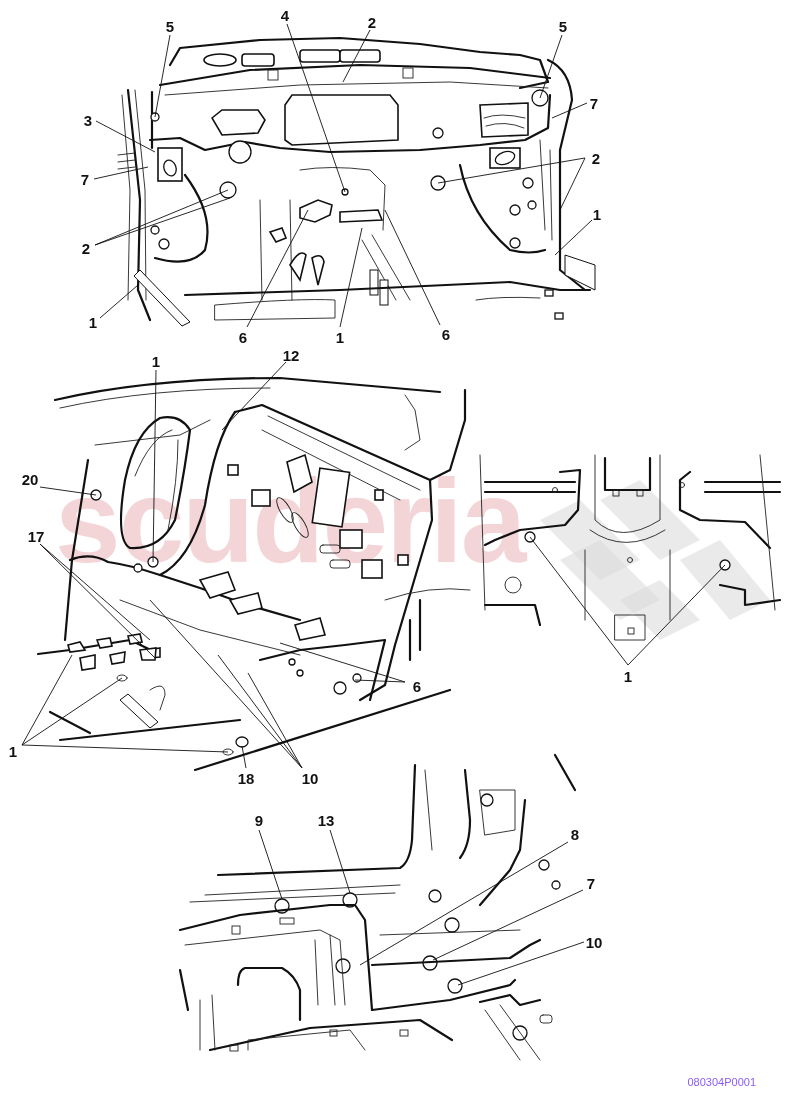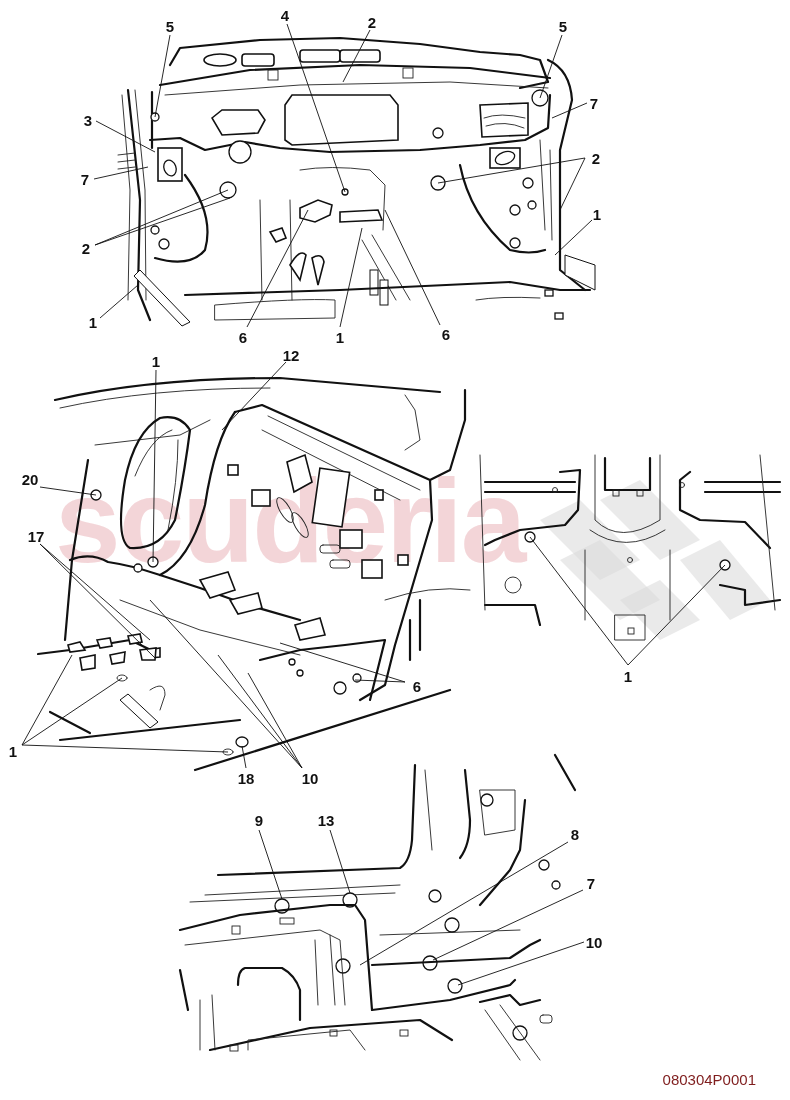--- a/index.html
+++ b/index.html
@@ -2,22 +2,22 @@
 <html><head>
 <meta charset="utf-8">
 <style>
   html, body { margin: 0; padding: 0; background: #ffffff; }
   body { width: 790px; height: 1100px; position: relative; overflow: hidden;
          font-family: "Liberation Sans", sans-serif; }
   .canvas { position: absolute; left: 0; top: 0; width: 790px; height: 1100px; }
   .callout { position: absolute; font-family: "Liberation Sans", sans-serif;
              font-weight: bold; font-size: 15px; color: #111; line-height: 1;
              transform: translate(-50%, -50%); white-space: nowrap; }
-  .ref-code { position: absolute; right: 34px; bottom: 12px; font-size: 15px;
-              color: #7f1d1d; font-family: "Liberation Sans", sans-serif; text-align: center; }
+  .ref-code { position: absolute; right: 34px; bottom: 12px; font-size: 11px;
+              color: #8b5cf6; font-family: "Liberation Sans", sans-serif; text-align: center; }
   .wm-main { position: absolute; left: 55px; top: 462px; font-size: 118px;
              font-weight: bold; color: #f0c8cc; letter-spacing: -2px;
              font-family: "Liberation Sans", sans-serif; opacity: 0.75; line-height: 1; }
   .wm-sub { position: absolute; left: 60px; top: 590px; font-size: 42px;
             color: #dddddd; letter-spacing: 42px; line-height: 1;
             font-family: "Liberation Sans", sans-serif; opacity: 0.8; }
   svg .thick { stroke: #111; stroke-width: 2.2; fill: none; stroke-linejoin: round; stroke-linecap: round; }
   svg .thin  { stroke: #222; stroke-width: 0.9; fill: none; stroke-linecap: round; }
   svg .lead  { stroke: #111; stroke-width: 0.9; fill: none; }
   svg .hole  { stroke: #111; stroke-width: 1.3; fill: #fff; }

